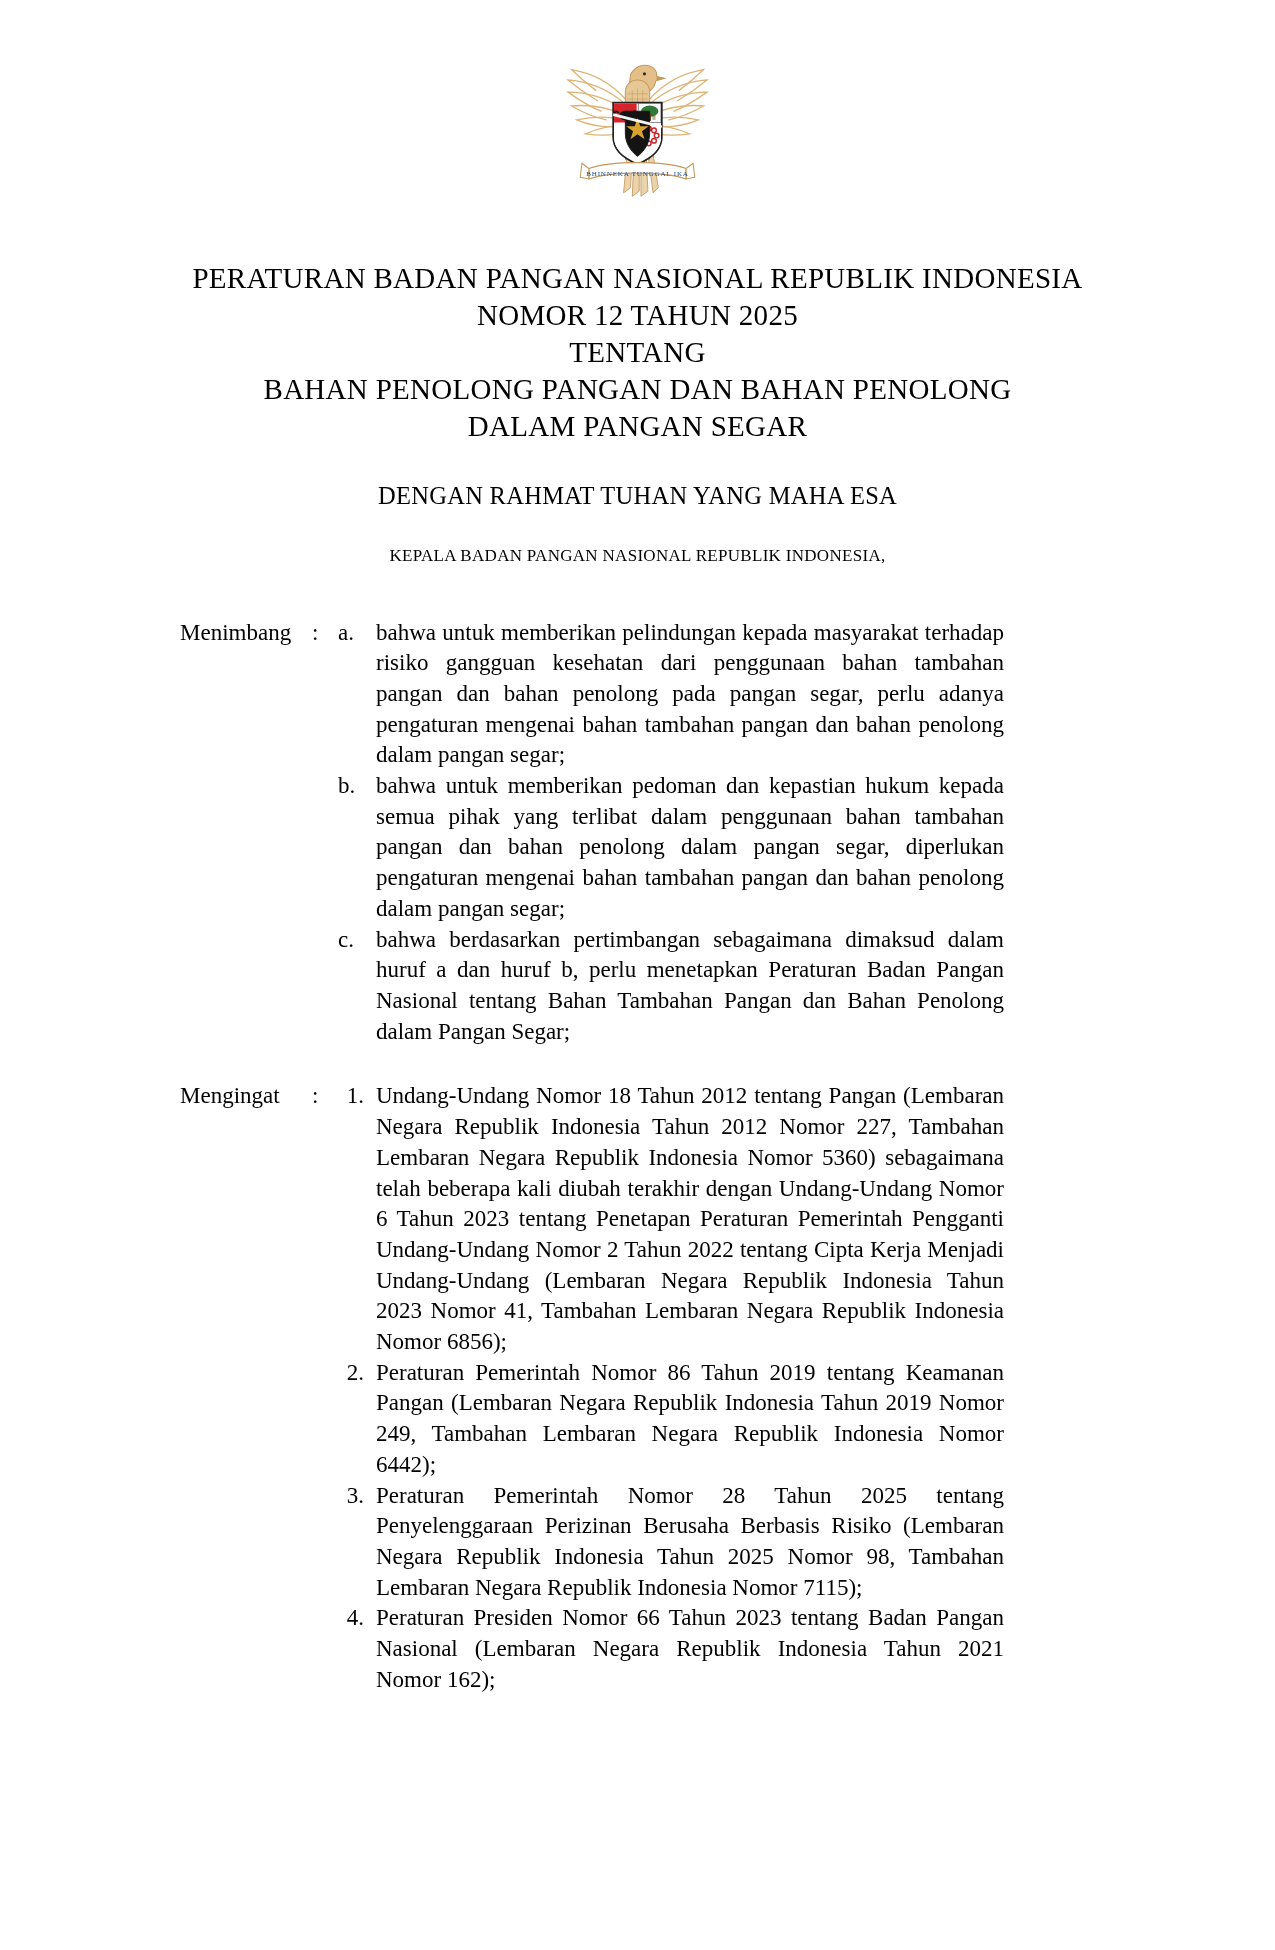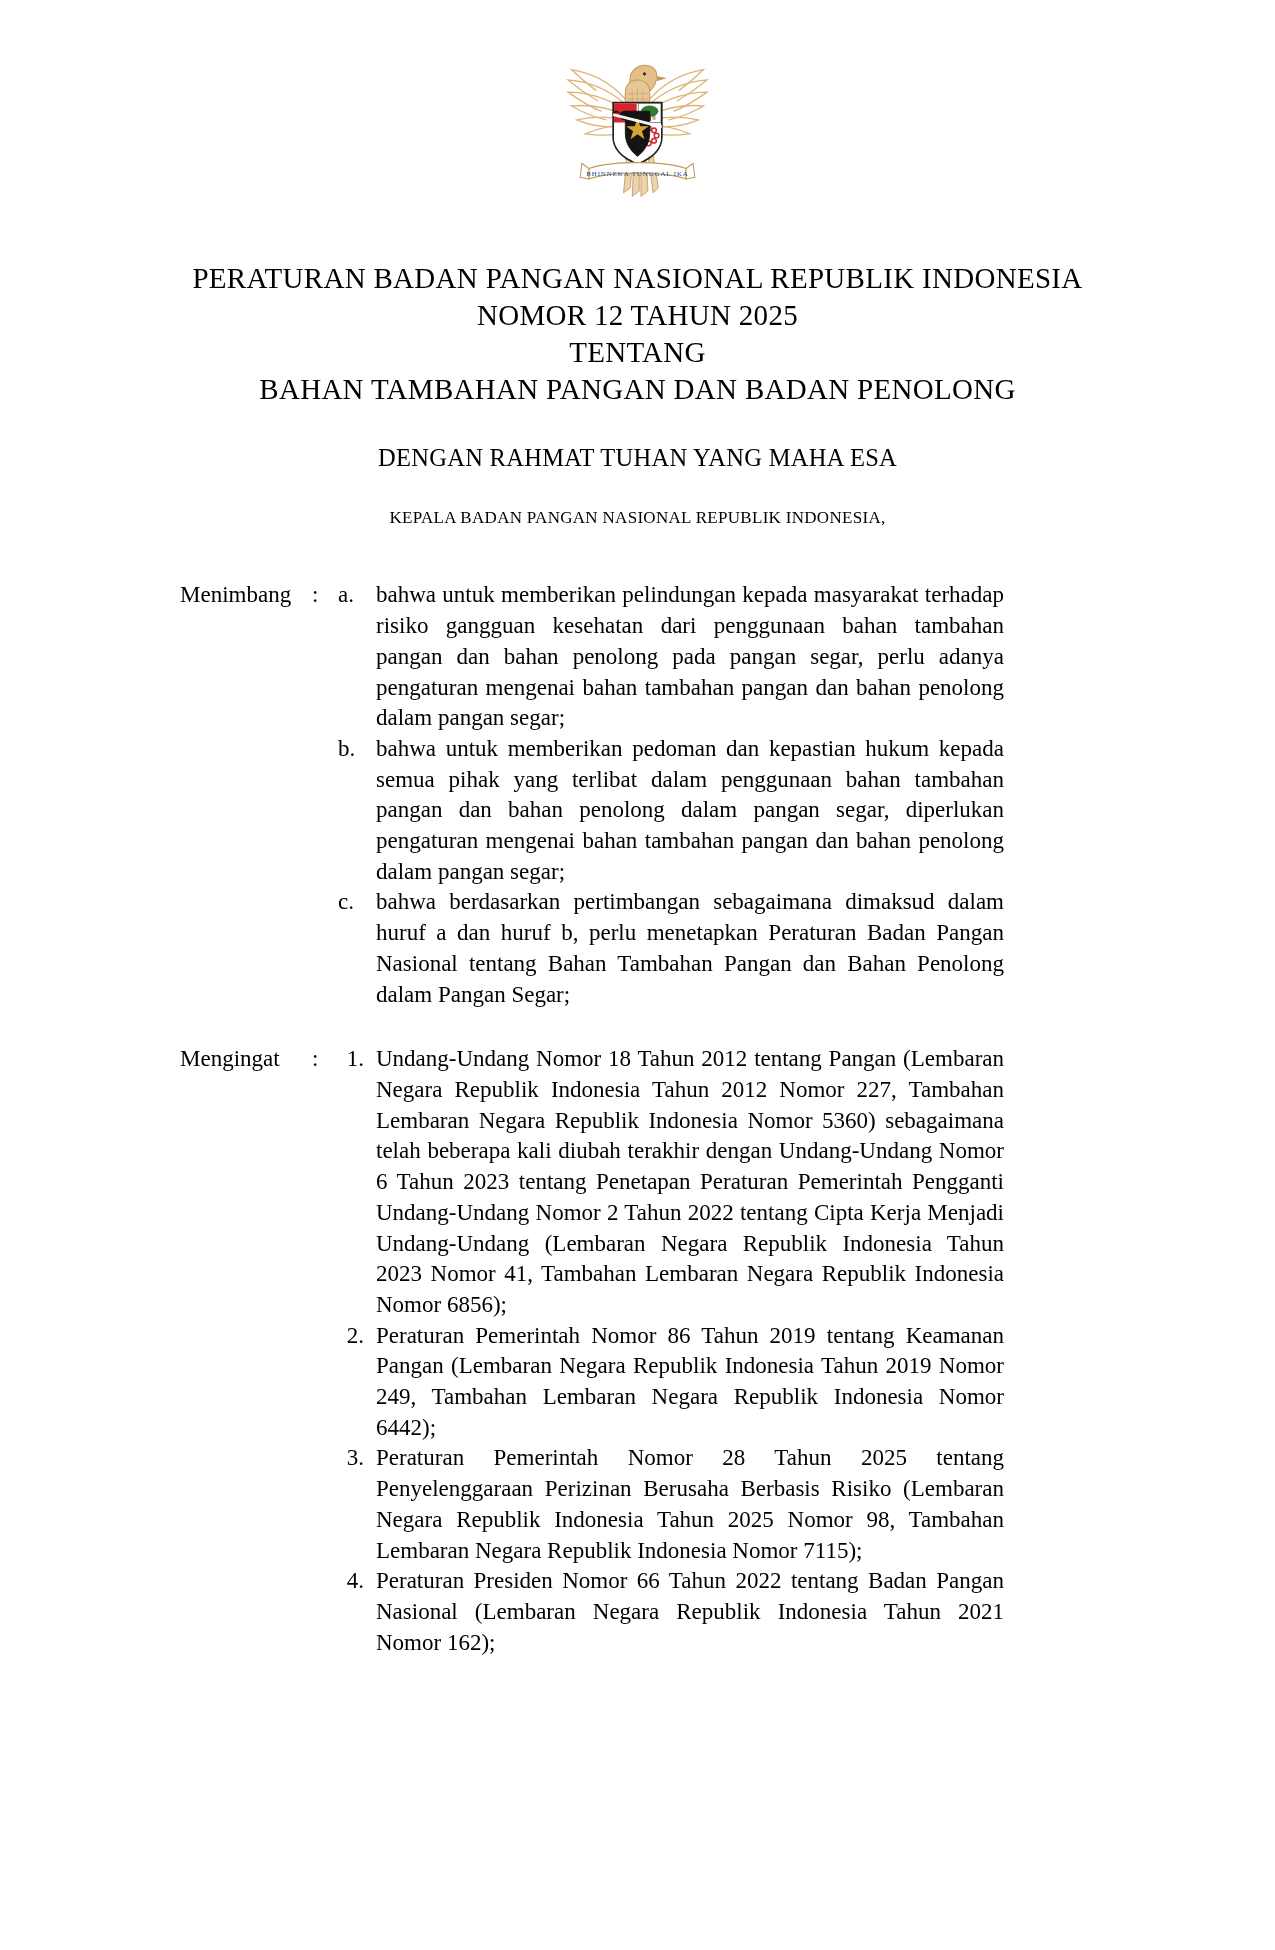--- a/index.html
+++ b/index.html
@@ -204,21 +204,22 @@
         <path d="M156 148 L164 142 L166 158 L156 160 Z" fill="#ffffff" stroke="#C49A5C" stroke-width="1.2"></path>
         <text x="100" y="157" text-anchor="middle" font-family="'Liberation Serif', serif" font-size="8.2" letter-spacing="0.9" fill="#1B4C8C">BHINNEKA TUNGGAL IKA</text>
       </g>
     </svg>
   </div>
 
   <div class="title-block">
     <div class="title-line">PERATURAN BADAN PANGAN NASIONAL REPUBLIK INDONESIA</div>
     <div class="title-line">NOMOR 12 TAHUN 2025</div>
     <div class="title-line">TENTANG</div>
-    <div class="title-line">BAHAN TAMBAHAN PANGAN DAN BADAN PENOLONG</div>
+    <div class="title-line">BAHAN PENOLONG PANGAN DAN BAHAN PENOLONG</div>
+    <div class="title-line">DALAM PANGAN SEGAR</div>
   </div>
 
   <div class="divine-line">DENGAN RAHMAT TUHAN YANG MAHA ESA</div>
   <div class="authority-line">KEPALA BADAN PANGAN NASIONAL REPUBLIK INDONESIA,</div>
 
   <div class="body-area">
 
     <div class="clause">
       <div class="clause-label">Menimbang</div>
       <div class="clause-colon">:</div>
@@ -249,19 +250,19 @@
         <div class="item">
           <div class="item-marker num">2.</div>
           <div class="item-text">Peraturan Pemerintah Nomor 86 Tahun 2019 tentang Keamanan Pangan (Lembaran Negara Republik Indonesia Tahun 2019 Nomor 249, Tambahan Lembaran Negara Republik Indonesia Nomor 6442);</div>
         </div>
         <div class="item">
           <div class="item-marker num">3.</div>
           <div class="item-text">Peraturan Pemerintah Nomor 28 Tahun 2025 tentang Penyelenggaraan Perizinan Berusaha Berbasis Risiko (Lembaran Negara Republik Indonesia Tahun 2025 Nomor 98, Tambahan Lembaran Negara Republik Indonesia Nomor 7115);</div>
         </div>
         <div class="item">
           <div class="item-marker num">4.</div>
-          <div class="item-text">Peraturan Presiden Nomor 66 Tahun 2022 tentang Badan Pangan Nasional (Lembaran Negara Republik Indonesia Tahun 2021 Nomor 162);</div>
+          <div class="item-text">Peraturan Presiden Nomor 66 Tahun 2023 tentang Badan Pangan Nasional (Lembaran Negara Republik Indonesia Tahun 2021 Nomor 162);</div>
         </div>
       </div>
     </div>
 
   </div>
 </div>
 
 </body></html>

